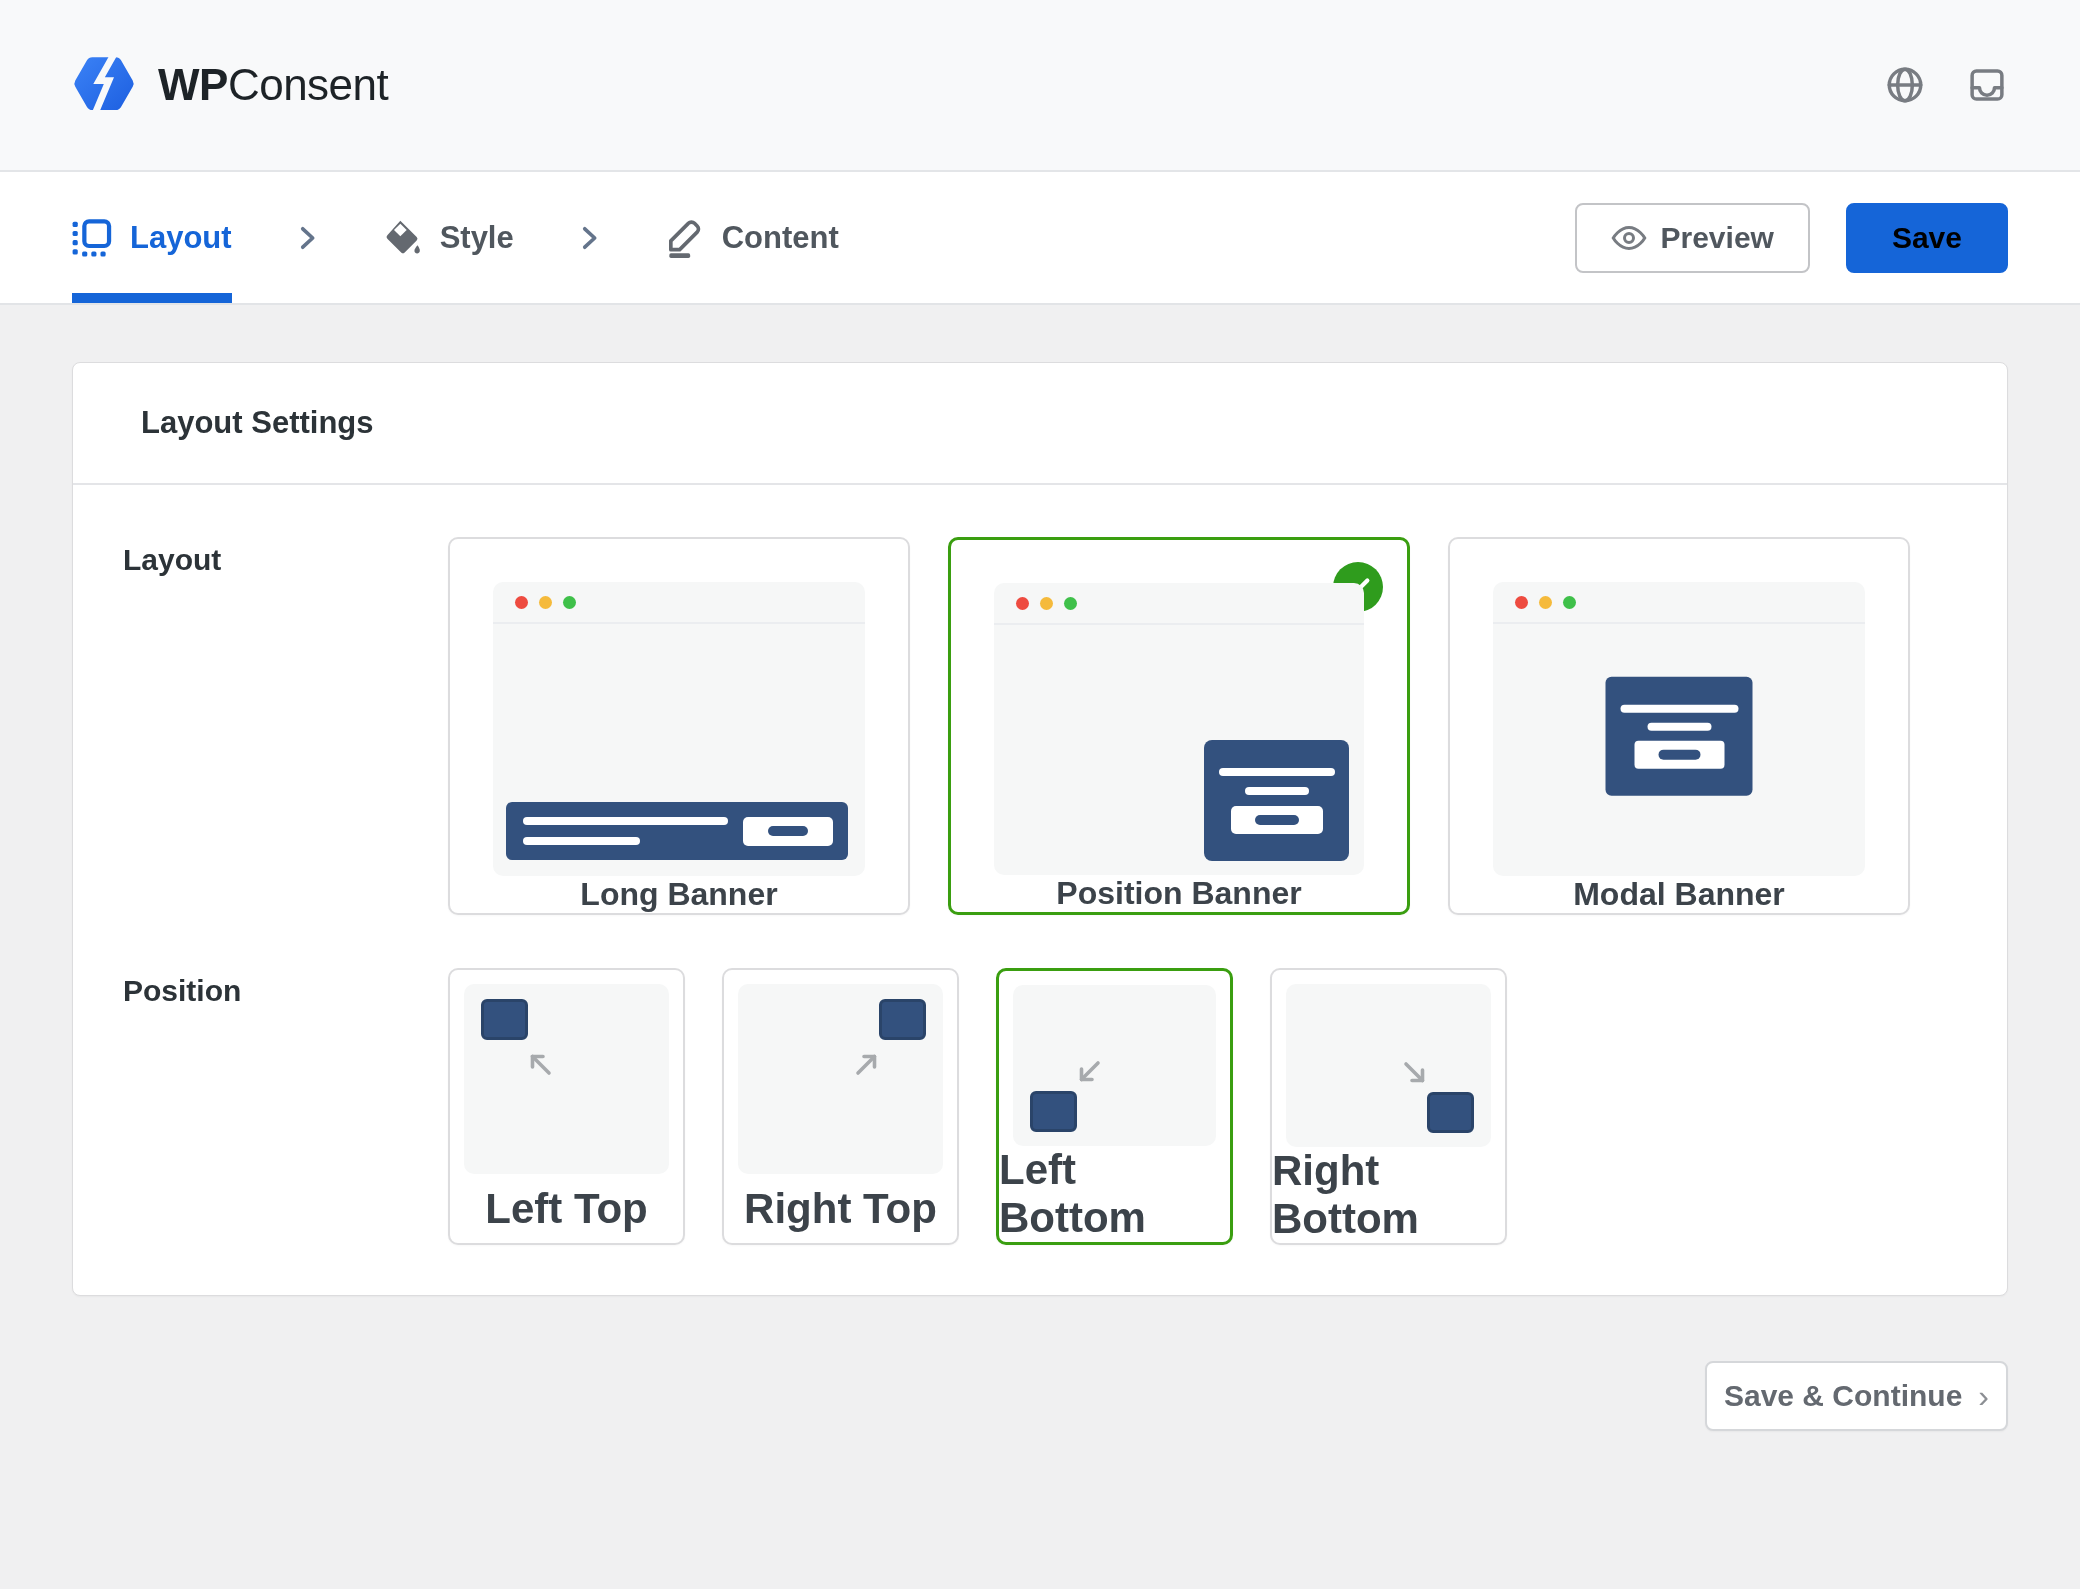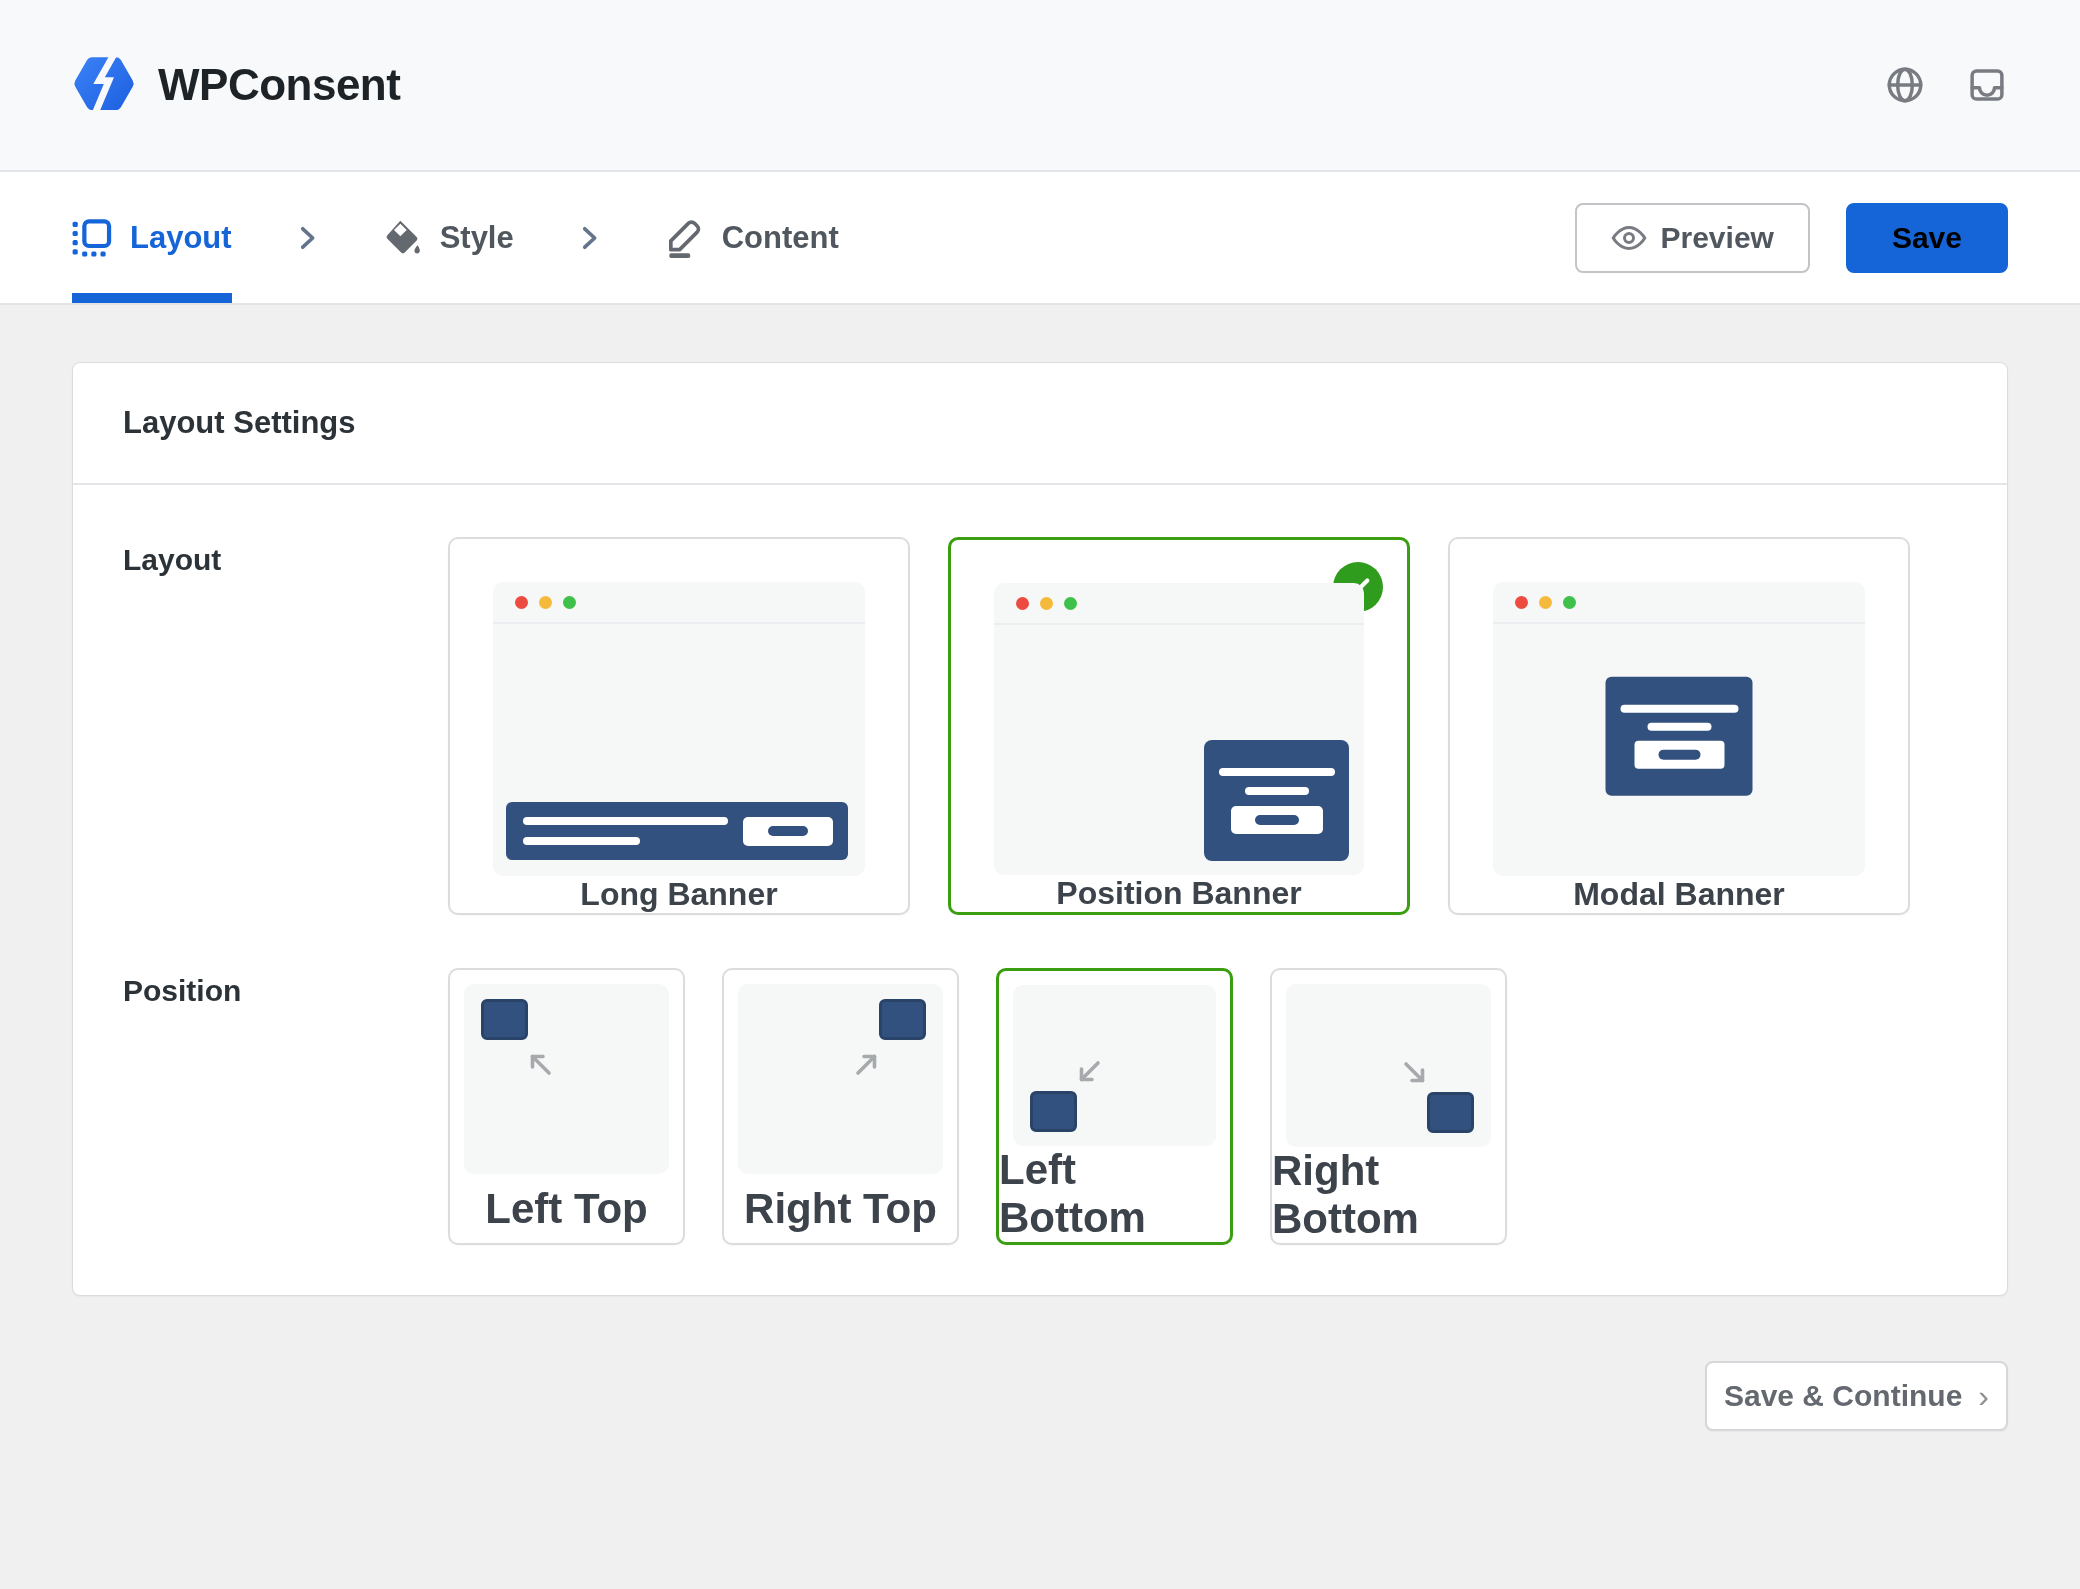--- a/index.html
+++ b/index.html
@@ -29,21 +29,21 @@
   .app-header{
     height:172px;background:var(--header-bg);
     border-bottom:2px solid #e3e5e8;
     display:flex;align-items:center;justify-content:space-between;
     padding:0 72px;
   }
   .brand{display:flex;align-items:center;gap:22px}
   .brand-mark{width:64px;height:59px;display:block}
   .brand-text{font-size:44px;color:var(--text-dark);letter-spacing:-0.5px}
   .brand-text .wp{font-weight:800}
-  .brand-text .rest{font-weight:700}
+  .brand-text .rest{font-weight:400}
   .header-actions{display:flex;align-items:center;gap:40px}
   .icon-btn{background:none;border:none;cursor:pointer;display:flex;align-items:center;justify-content:center;padding:0}
   .icon-btn svg{width:42px;height:42px;stroke:var(--icon-gray)}
   
   .nav-bar{
     height:133px;background:#ffffff;border-bottom:2px solid #e2e4e7;
     display:flex;align-items:center;justify-content:space-between;
     padding:0 72px;
   }
   .tabs{display:flex;align-items:center;height:100%}
@@ -71,21 +71,21 @@
   .btn-save{
     background:var(--blue);border:2px solid var(--blue);color:#000000;padding:0 44px;
   }
   
   .content{padding-top:57px}
   .panel{
     margin:0 72px;background:#fff;border:1px solid var(--border);
     border-radius:8px;box-shadow:0 1px 2px rgba(0,0,0,.04);
   }
   .panel-header{
-    padding:42px 50px;border-bottom:2px solid #e4e5e8;
+    padding:42px 68px;border-bottom:2px solid #e4e5e8;
   }
   .panel-title{font-size:31px;font-weight:700;color:var(--text-label)}
   .panel-body{padding:52px 50px 50px}
   .settings-row{display:flex;align-items:flex-start}
   .settings-row + .settings-row{margin-top:53px}
   .row-label{
     width:325px;flex-shrink:0;padding-top:6px;
     font-size:30px;font-weight:700;color:var(--text-label);
   }
   

